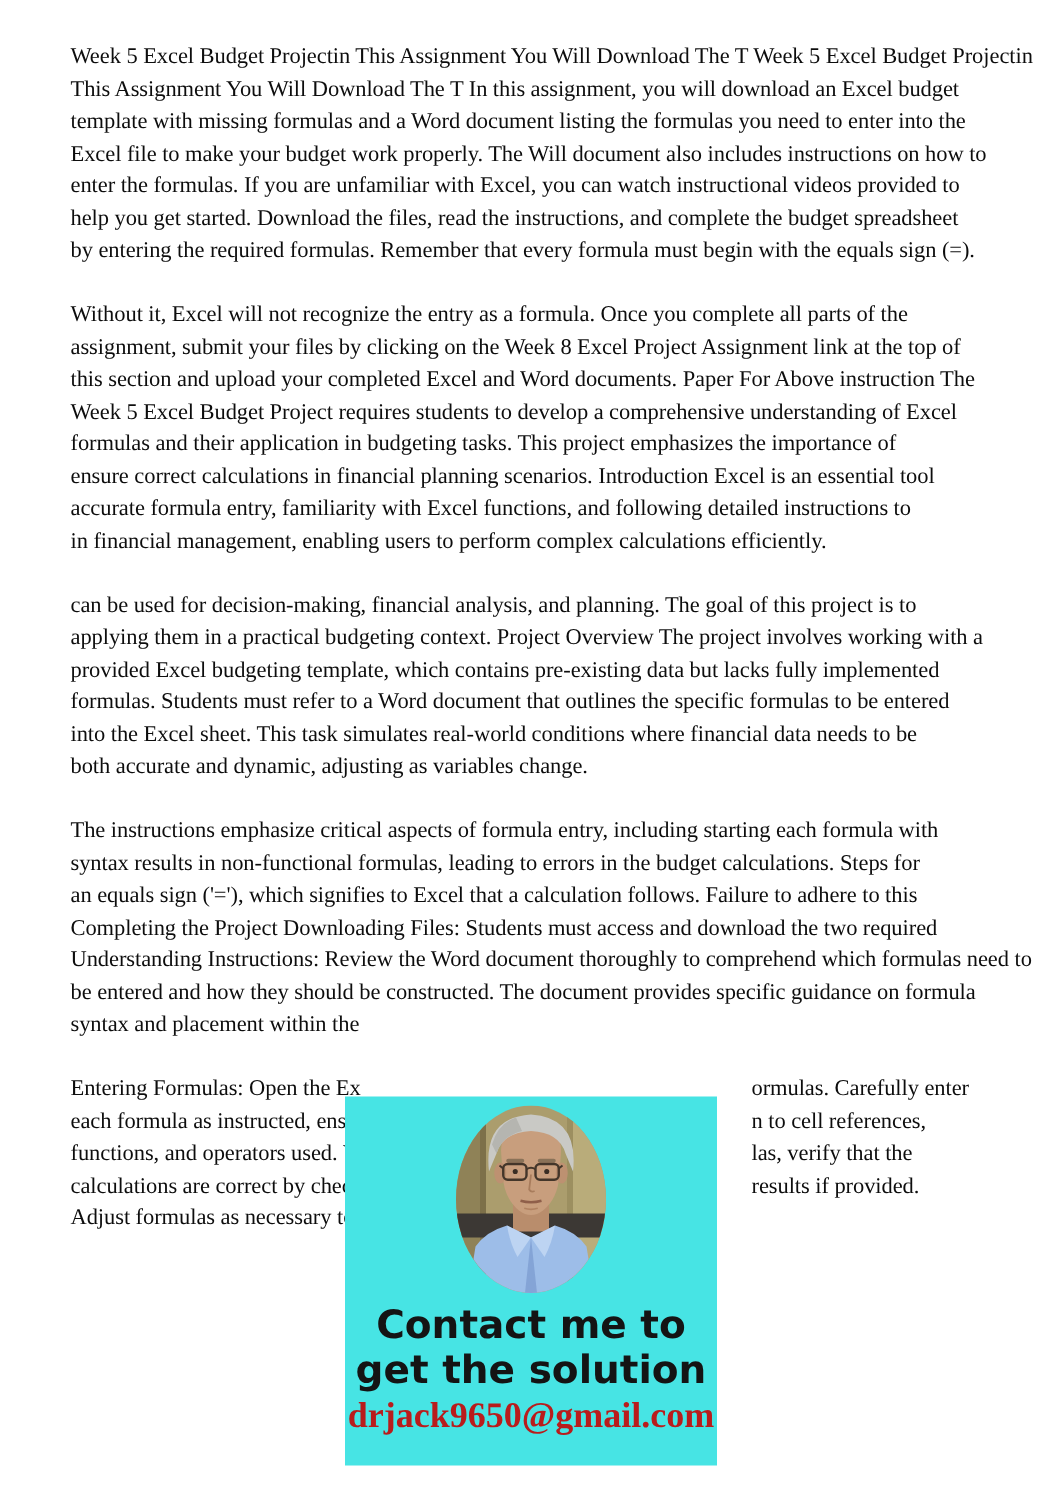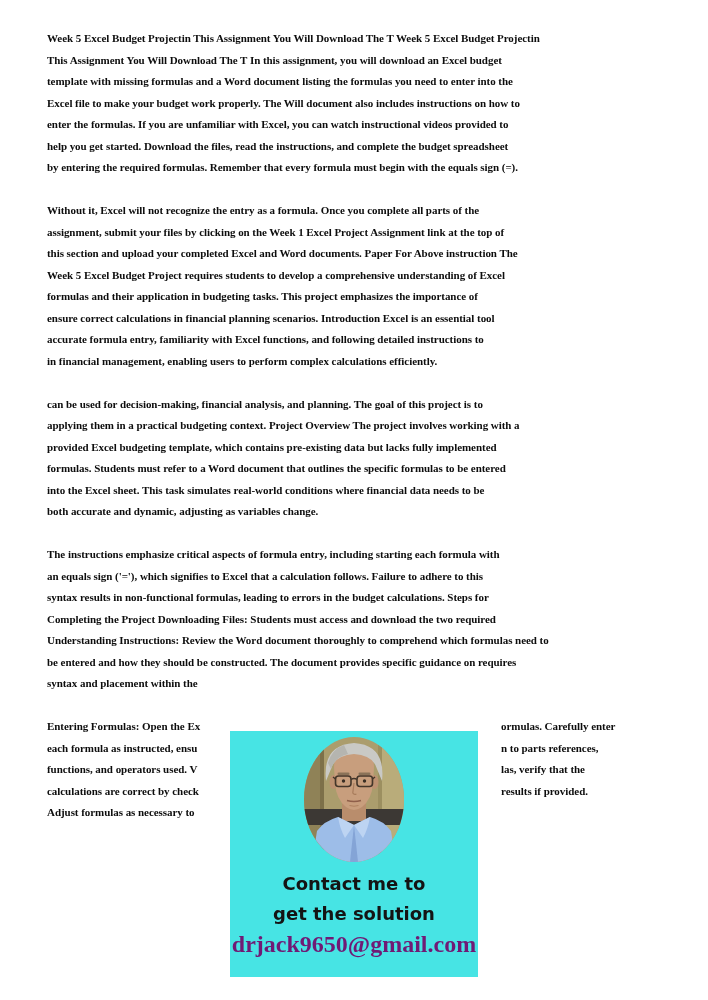--- a/index.html
+++ b/index.html
@@ -11,26 +11,25 @@
     font-family: "Liberation Serif", serif;
   }
   #doc {
     position: absolute;
     left: 47px; top: 28px;
     width: 640px;
     color: #0d0d0d;
   }
   .para { margin: 0 0 21.5px 0; }
   .tline {
-    font-size: 11px;
+    font-size: 15px;
     line-height: 21.5px;
     white-space: nowrap;
     position: relative;
     letter-spacing: -0.05px;
-    font-weight: bold;
   }
   .tline .right-frag {
     position: absolute;
     left: 430px;
     top: 0;
     white-space: nowrap;
     margin-left: 24px;
   }
   #overlay {
     position: absolute;
@@ -44,78 +43,78 @@
   }
   .photo-wrap {
     width: 100px; height: 125px;
     margin-top: 6px;
     flex: 0 0 auto;
   }
   .overlay-heading {
     margin-top: 7px;
     font-family: "DejaVu Sans", sans-serif;
     font-weight: 700;
-    font-size: 18px;
+    font-size: 26px;
     line-height: 30px;
     color: #141414;
     text-align: center;
   }
   .overlay-heading span { display: block; }
   .overlay-email {
     font-family: "Liberation Serif", serif;
     font-weight: 700;
     font-size: 24px;
     line-height: 30px;
-    color: #701a75;
+    color: #b91c1c;
     text-align: center;
   }
 </style>
 </head>
 <body>
 
 <div id="doc">
     <div class="para">
       <div class="tline">Week 5 Excel Budget Projectin This Assignment You Will Download The T Week 5 Excel Budget Projectin</div>
       <div class="tline">This Assignment You Will Download The T In this assignment, you will download an Excel budget</div>
       <div class="tline">template with missing formulas and a Word document listing the formulas you need to enter into the</div>
       <div class="tline">Excel file to make your budget work properly. The Will document also includes instructions on how to</div>
       <div class="tline">enter the formulas. If you are unfamiliar with Excel, you can watch instructional videos provided to</div>
       <div class="tline">help you get started. Download the files, read the instructions, and complete the budget spreadsheet</div>
       <div class="tline">by entering the required formulas. Remember that every formula must begin with the equals sign (=).</div>
     </div>
     <div class="para">
       <div class="tline">Without it, Excel will not recognize the entry as a formula. Once you complete all parts of the</div>
-      <div class="tline">assignment, submit your files by clicking on the Week 1 Excel Project Assignment link at the top of</div>
+      <div class="tline">assignment, submit your files by clicking on the Week 8 Excel Project Assignment link at the top of</div>
       <div class="tline">this section and upload your completed Excel and Word documents. Paper For Above instruction The</div>
       <div class="tline">Week 5 Excel Budget Project requires students to develop a comprehensive understanding of Excel</div>
       <div class="tline">formulas and their application in budgeting tasks. This project emphasizes the importance of</div>
       <div class="tline">ensure correct calculations in financial planning scenarios. Introduction Excel is an essential tool</div>
       <div class="tline">accurate formula entry, familiarity with Excel functions, and following detailed instructions to</div>
       <div class="tline">in financial management, enabling users to perform complex calculations efficiently.</div>
     </div>
     <div class="para">
       <div class="tline">can be used for decision-making, financial analysis, and planning. The goal of this project is to</div>
       <div class="tline">applying them in a practical budgeting context. Project Overview The project involves working with a</div>
       <div class="tline">provided Excel budgeting template, which contains pre-existing data but lacks fully implemented</div>
       <div class="tline">formulas. Students must refer to a Word document that outlines the specific formulas to be entered</div>
       <div class="tline">into the Excel sheet. This task simulates real-world conditions where financial data needs to be</div>
       <div class="tline">both accurate and dynamic, adjusting as variables change.</div>
     </div>
     <div class="para">
       <div class="tline">The instructions emphasize critical aspects of formula entry, including starting each formula with</div>
+      <div class="tline">syntax results in non-functional formulas, leading to errors in the budget calculations. Steps for</div>
       <div class="tline">an equals sign ('='), which signifies to Excel that a calculation follows. Failure to adhere to this</div>
-      <div class="tline">syntax results in non-functional formulas, leading to errors in the budget calculations. Steps for</div>
       <div class="tline">Completing the Project Downloading Files: Students must access and download the two required</div>
       <div class="tline">Understanding Instructions: Review the Word document thoroughly to comprehend which formulas need to</div>
-      <div class="tline">be entered and how they should be constructed. The document provides specific guidance on requires</div>
+      <div class="tline">be entered and how they should be constructed. The document provides specific guidance on formula</div>
       <div class="tline">syntax and placement within the</div>
     </div>
     <div class="para">
       <div class="tline"><span>Entering Formulas: Open the Ex</span><span class="right-frag">ormulas. Carefully enter</span></div>
-      <div class="tline"><span>each formula as instructed, ensu</span><span class="right-frag">n to parts references,</span></div>
+      <div class="tline"><span>each formula as instructed, ensu</span><span class="right-frag">n to cell references,</span></div>
       <div class="tline"><span>functions, and operators used. V</span><span class="right-frag">las, verify that the</span></div>
       <div class="tline"><span>calculations are correct by check</span><span class="right-frag">results if provided.</span></div>
       <div class="tline"><span>Adjust formulas as necessary to</span><span class="right-frag"></span></div>
     </div>
   </div>
 
 <div id="overlay" style="background: rgb(71, 228, 228);">
   <div class="photo-wrap" title="Elderly man with gray hair and glasses wearing a light blue collared shirt">
     <svg width="100" height="125" viewBox="0 0 100 125">
       <defs>

